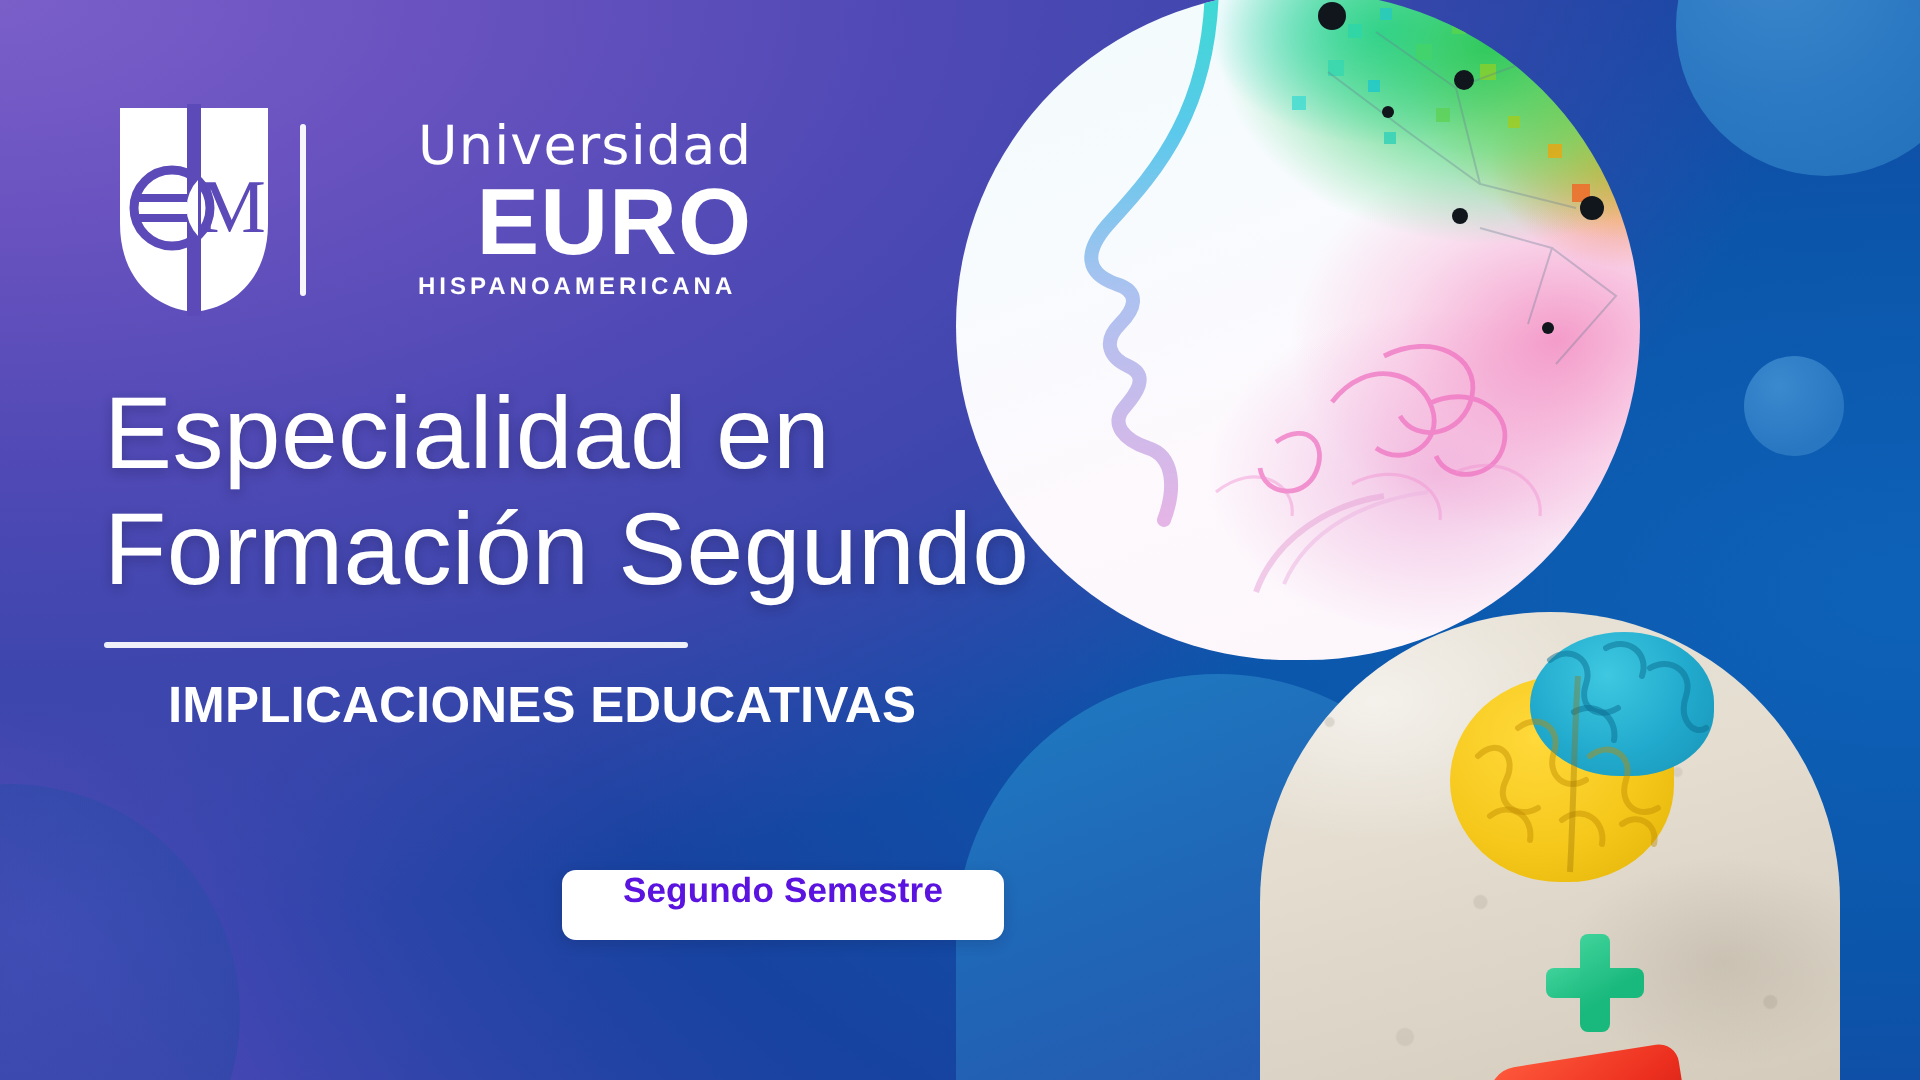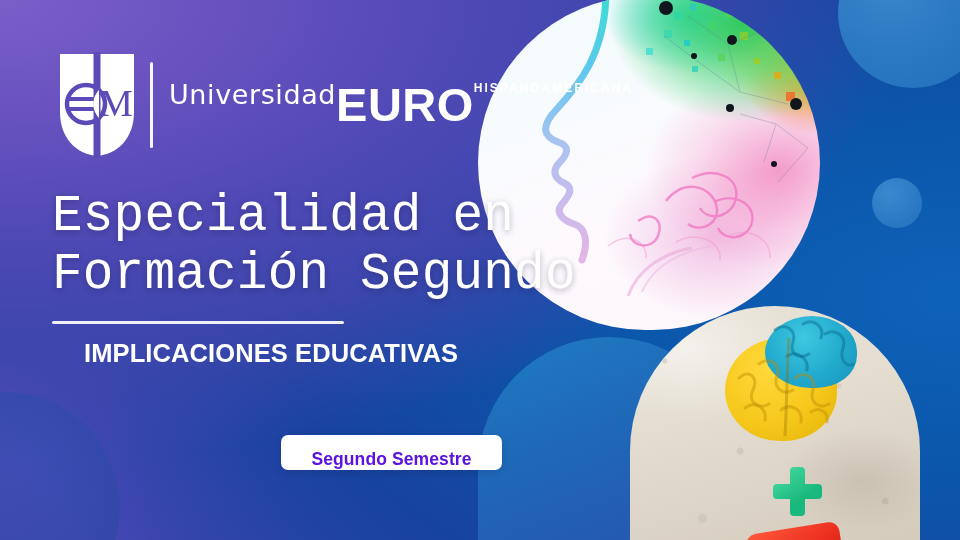--- a/index.html
+++ b/index.html
@@ -109,40 +109,40 @@
     position:absolute; left:116px; top:222px; width:96px; height:46px;
     background:linear-gradient(150deg,#ff5a3c 0%, #ec2f1f 60%, #c91c12 100%);
     border-radius:14px 10px 6px 8px;
     transform:rotate(-9deg);
   }
 
   
   #logo-block { position:absolute; left:58px; top:52px; display:flex; align-items:center; }
   #logo-shield { width:78px; height:106px; flex:0 0 auto; }
   #logo-divider { width:3px; height:86px; background:#ffffff; margin:0 16px 0 14px; border-radius:2px; opacity:.95; }
-  #logo-wordmark { display:flex; flex-direction:row; justify-content:center; color:#fff; }
+  #logo-wordmark { display:flex; flex-direction:column; justify-content:center; color:#fff;margin-left:40px; }
   #wm-universidad {
     font-size:27px; font-weight:400; letter-spacing:.6px; line-height:1;
     font-family:"DejaVu Sans", sans-serif;
   }
   #wm-euro {
     font-size:47px; font-weight:700; letter-spacing:.5px; line-height:1.04;
     font-family:"Liberation Sans", sans-serif;
     text-align:right;
   }
   #wm-hispano {
     font-size:12px; font-weight:700; letter-spacing:2.0px; line-height:1.2;
     font-family:"Liberation Sans", sans-serif;
   }
 
   
   #headline {
     position:absolute; left:52px; top:188px; width:470px;
     color:#ffffff;
-    font-family:Liberation Mono, monospace;
+    font-family:Liberation Sans, sans-serif;
     font-size:51px; font-weight:400; line-height:1.13;
     letter-spacing:.2px;
     text-shadow:0 2px 6px rgba(20,20,60,.30);
   }
   #headline .ln { display:block; white-space:nowrap; }
 
   #title-divider {
     position:absolute; left:52px; top:321px; width:292px; height:3px;
     background:#ffffff; opacity:.92; border-radius:2px;
   }
@@ -153,21 +153,21 @@
     font-family:"Liberation Sans", sans-serif;
     font-size:25.5px; font-weight:700; line-height:1.32;
     letter-spacing:.1px;
   }
   #subtitle .ln { display:block; white-space:nowrap;margin-left:32px; }
 
   #semester-badge {
     position:absolute; left:281px; top:435px;
     width:221px; height:35px;
     background:#ffffff; border-radius:7px;
-    display:flex; align-items:flex-end; justify-content:center;
+    display:flex; align-items:flex-start; justify-content:center;
     box-shadow:0 2px 7px rgba(20,20,60,.18);
   }
   #semester-badge-label {
     color:#5b13e0;
     font-family:"Liberation Sans", sans-serif;
     font-size:17.5px; font-weight:700; letter-spacing:.1px;
   }
 </style>
 </head>
 <body>

